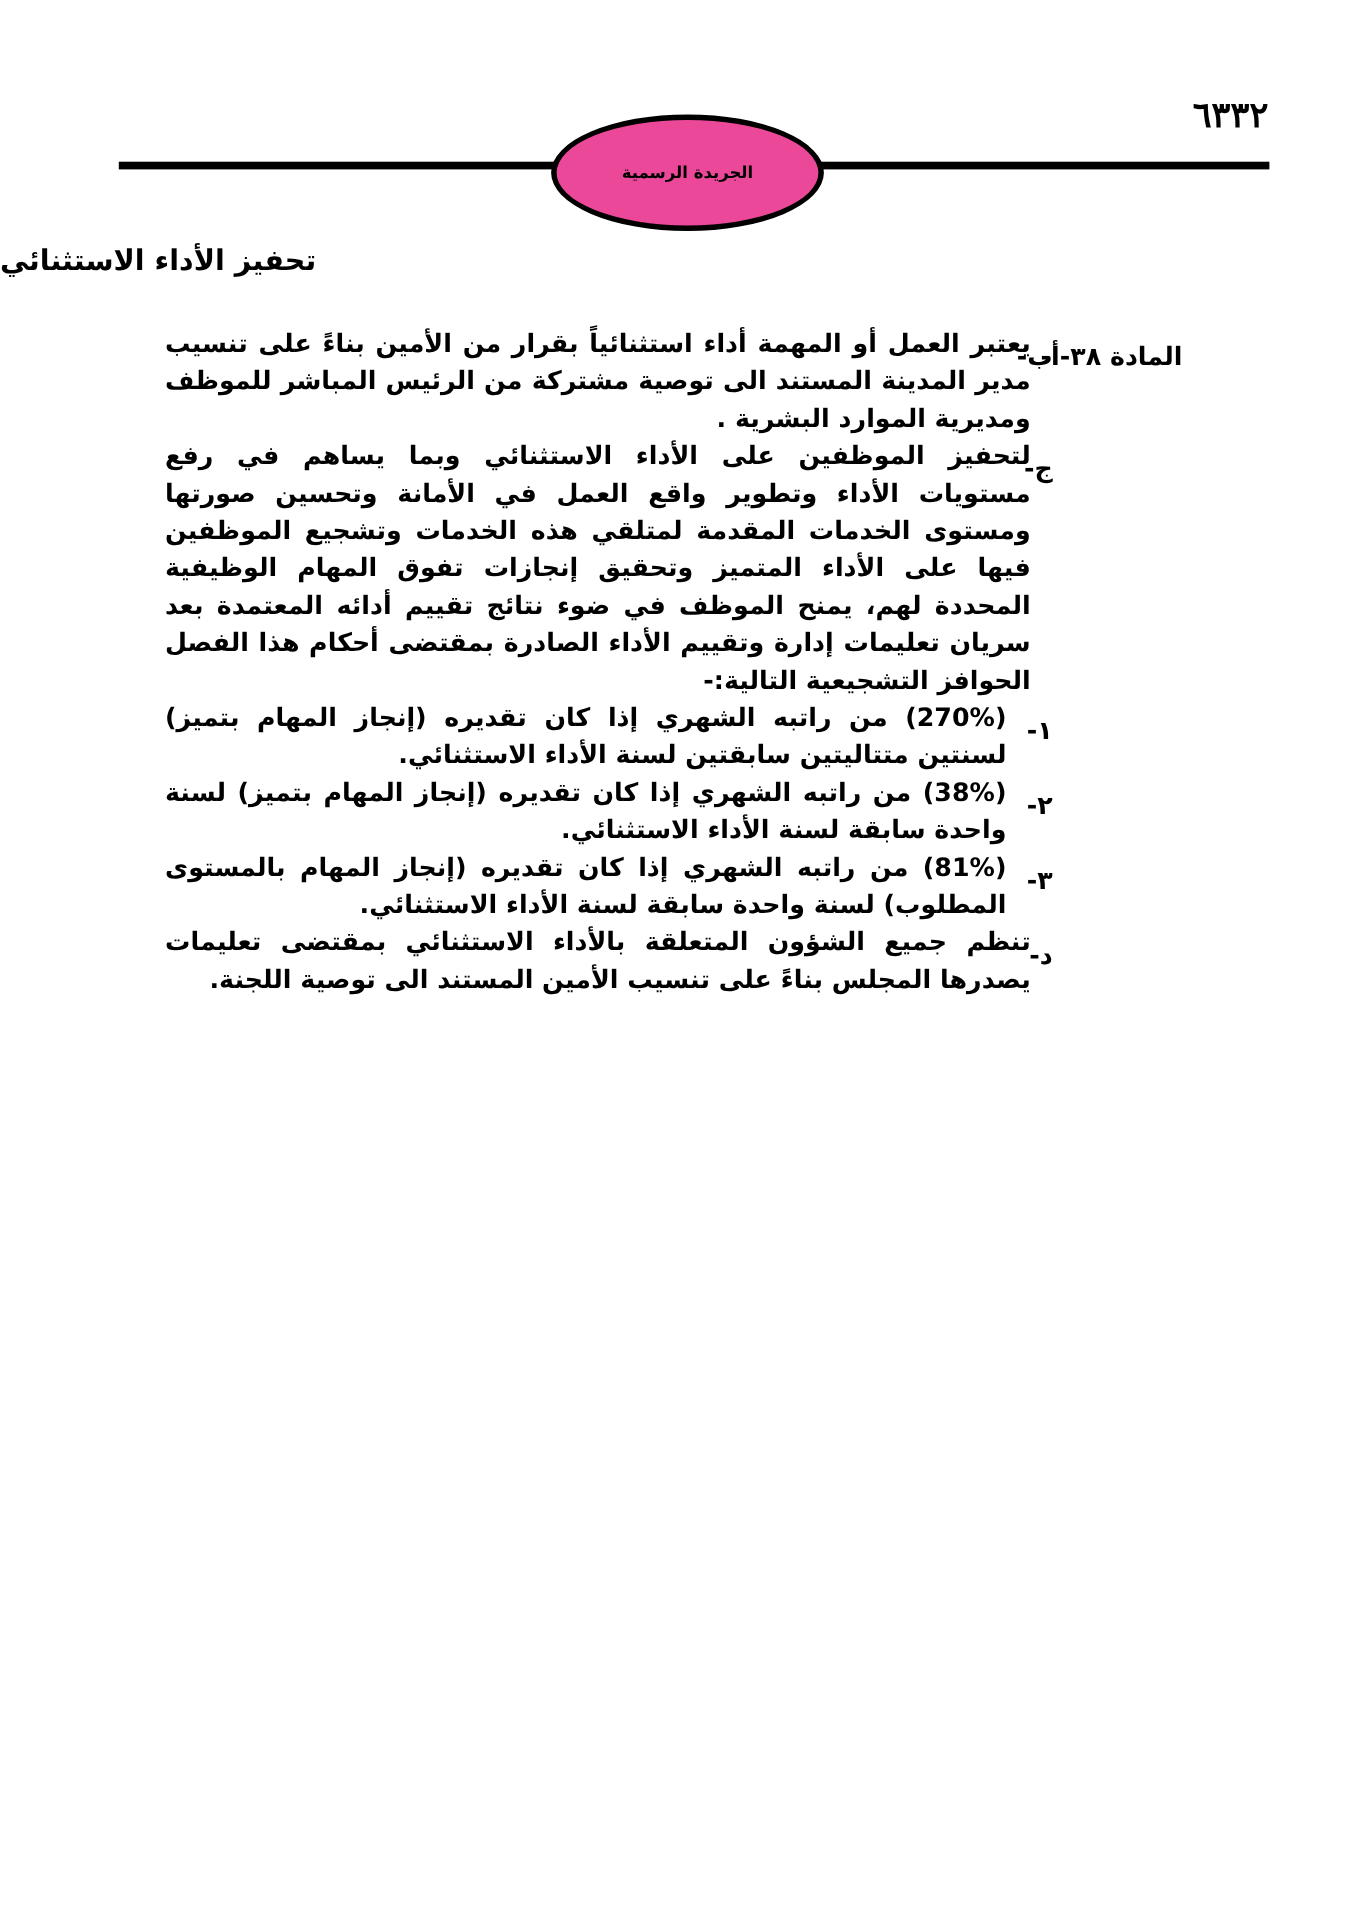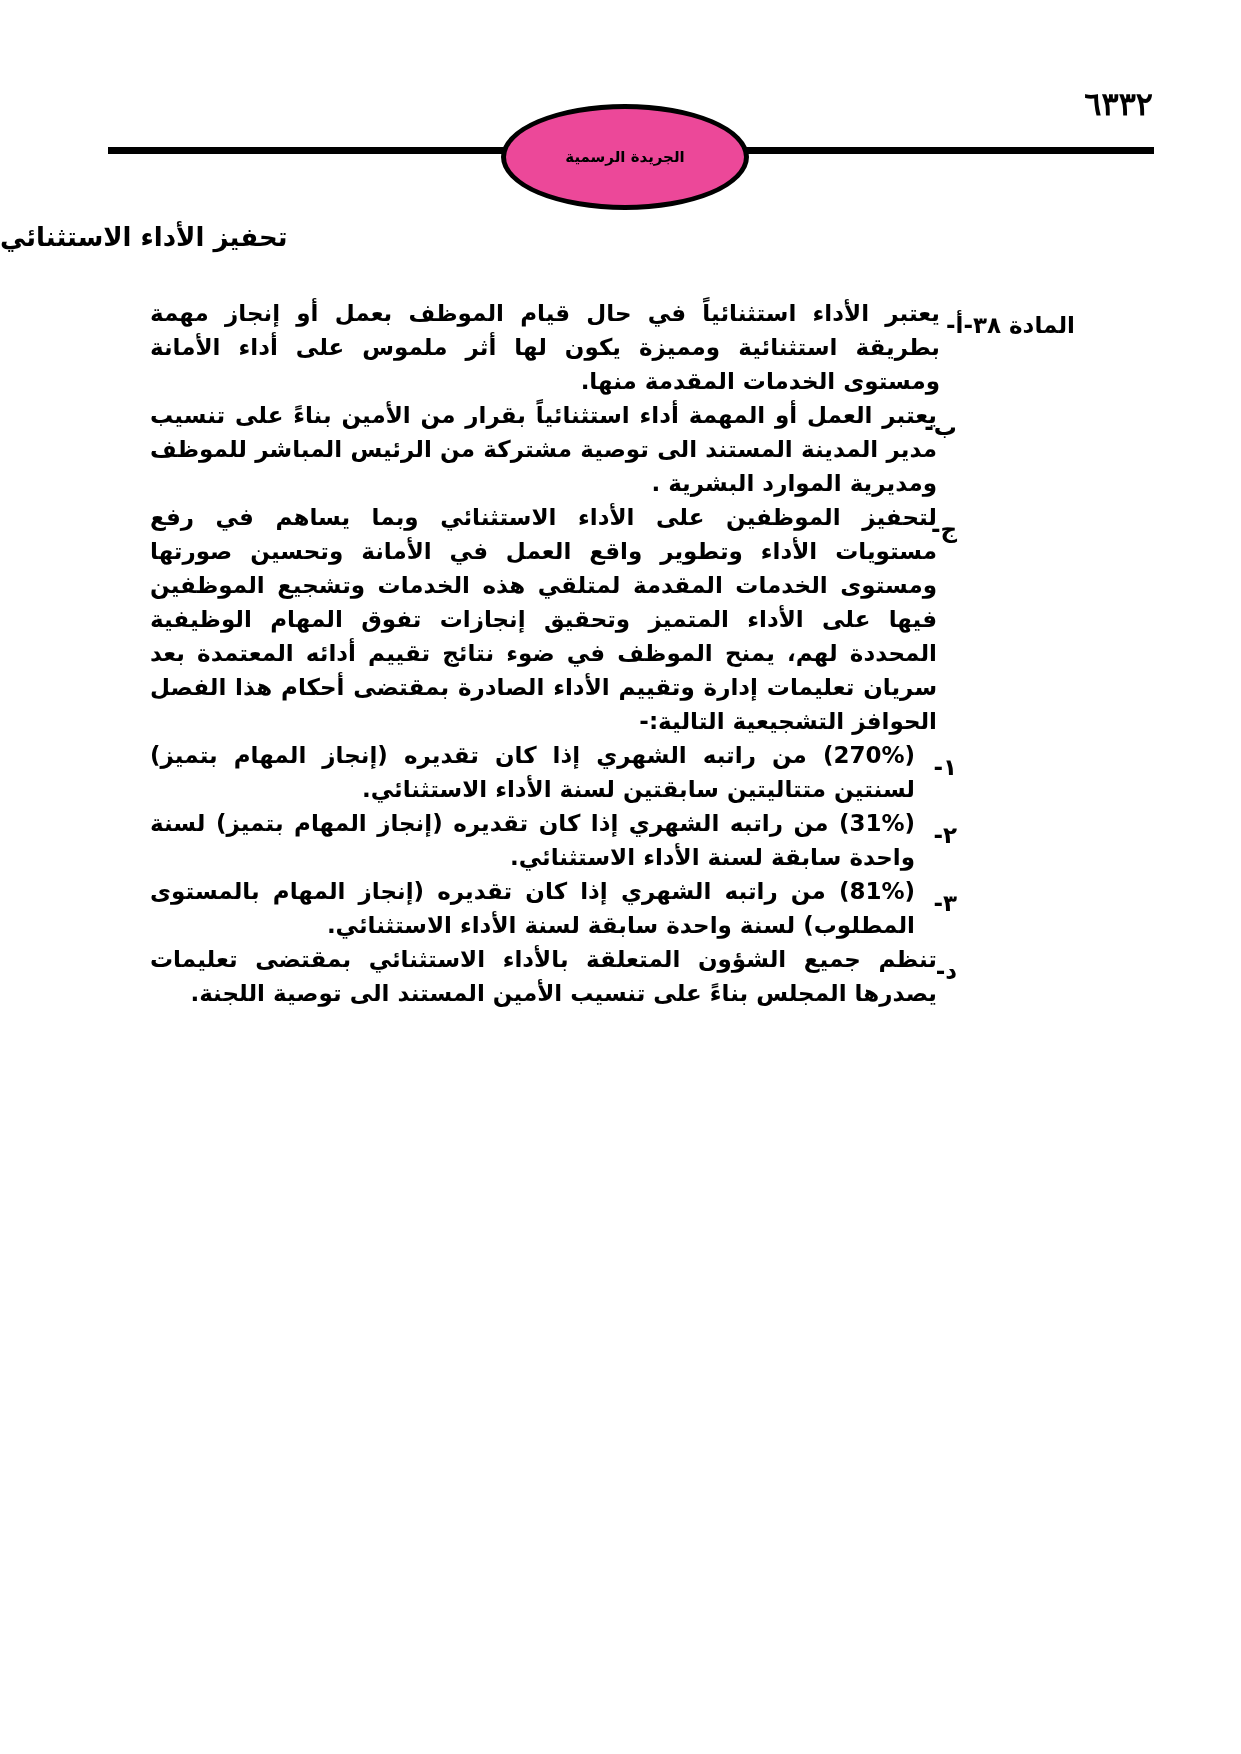--- a/index.html
+++ b/index.html
@@ -103,41 +103,40 @@
 <div class="header-ellipse">
   <span class="gazette-name">الجريدة الرسمية</span>
 </div>
 
 <div class="section-title">تحفيز الأداء الاستثنائي</div>
 
 <div class="body">
 
   <div class="para article">
     <span class="marker">المادة ٣٨-أ-</span>
-    <div class="content" style="margin-right:135px;">يعتبر الأداء استثنائياً في حال قيام الموظف بعمل أو إنجاز مهمة بطريقة استثنائية ومميزة يكون لها أثر ملموس على أداء الأمانة ومستوى الخدمات المقدمة منها.</div>
   </div>
 
   <div class="para sub" style="margin-right:118px;">
     <span class="marker">ب-</span>
     <div class="content">يعتبر العمل أو المهمة أداء استثنائياً بقرار من الأمين بناءً على تنسيب مدير المدينة المستند الى توصية مشتركة من الرئيس المباشر للموظف ومديرية الموارد البشرية .</div>
   </div>
 
   <div class="para sub" style="margin-right:118px;">
     <span class="marker">ج-</span>
     <div class="content">لتحفيز الموظفين على الأداء الاستثنائي وبما يساهم في رفع مستويات الأداء وتطوير واقع العمل في الأمانة وتحسين صورتها ومستوى الخدمات المقدمة لمتلقي هذه الخدمات وتشجيع الموظفين فيها على الأداء المتميز وتحقيق إنجازات تفوق المهام الوظيفية المحددة لهم، يمنح الموظف في ضوء نتائج تقييم أدائه المعتمدة بعد سريان تعليمات إدارة وتقييم الأداء الصادرة بمقتضى أحكام هذا الفصل الحوافز التشجيعية التالية:-</div>
   </div>
 
   <div class="para item" style="margin-right:118px;">
     <span class="marker">١-</span>
     <div class="content">(270%) من راتبه الشهري إذا كان تقديره (إنجاز المهام بتميز) لسنتين متتاليتين سابقتين لسنة الأداء الاستثنائي.</div>
   </div>
 
   <div class="para item" style="margin-right:118px;">
     <span class="marker">٢-</span>
-    <div class="content">(31%) من راتبه الشهري إذا كان تقديره (إنجاز المهام بتميز) لسنة واحدة سابقة لسنة الأداء الاستثنائي.</div>
+    <div class="content">(38%) من راتبه الشهري إذا كان تقديره (إنجاز المهام بتميز) لسنة واحدة سابقة لسنة الأداء الاستثنائي.</div>
   </div>
 
   <div class="para item" style="margin-right:118px;">
     <span class="marker">٣-</span>
     <div class="content">(81%) من راتبه الشهري إذا كان تقديره (إنجاز المهام بالمستوى المطلوب) لسنة واحدة سابقة لسنة الأداء الاستثنائي.</div>
   </div>
 
   <div class="para sub" style="margin-right:118px;">
     <span class="marker">د-</span>
     <div class="content">تنظم جميع الشؤون المتعلقة بالأداء الاستثنائي بمقتضى تعليمات يصدرها المجلس بناءً على تنسيب الأمين المستند الى توصية اللجنة.</div>

